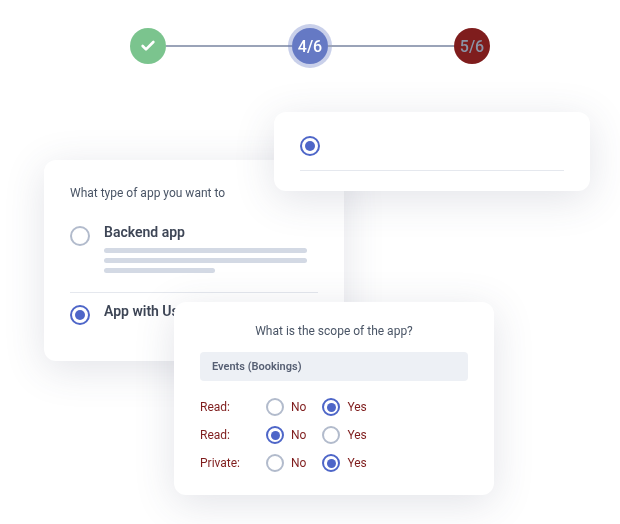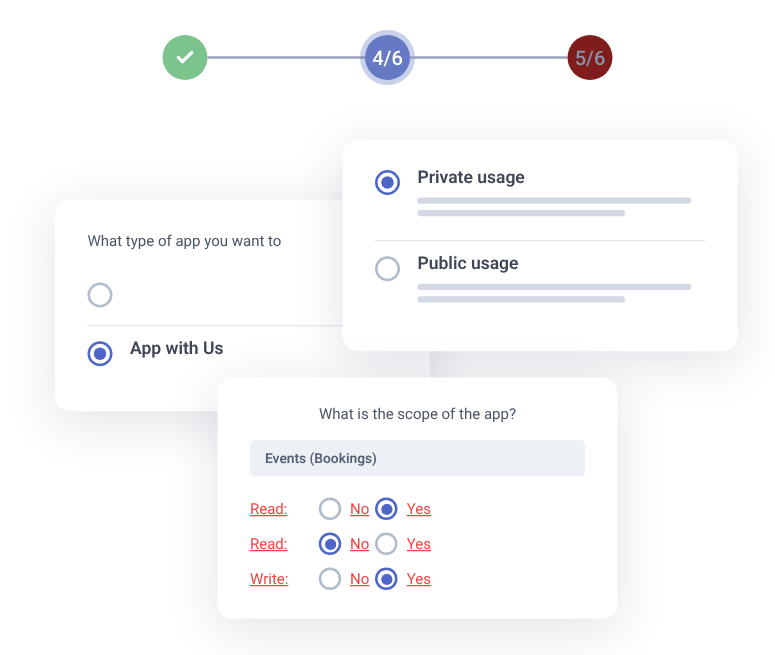--- a/index.html
+++ b/index.html
@@ -139,25 +139,24 @@
     border-radius: 4px;
     padding: 8px 12px;
     font-size: 11px;
     font-weight: 600;
     color: #565f73;
     margin-bottom: 12px;
   }
   .perm-row {
     display: flex;
     align-items: center;
-    gap: 5px;
+    gap: 16px;
     padding: 5px 0;
     font-size: 12px;
-    color: #ef4444;
-    text-decoration: underline;
+    color: #7f1d1d;
   }
   .perm-key {
     width: 50px;
   }
   .perm-opt {
     display: flex;
     align-items: center;
     gap: 7px;
   }
   .perm-radio {
@@ -193,46 +192,39 @@
   <div class="step-circle step-active">4/6</div>
   <div class="step-line"></div>
   <div class="step-circle step-upcoming">5/6</div>
 </div>
 
 <div class="card card-back">
   <div class="card-title">What type of app you want to</div>
 
   <div class="option-row with-border">
     <div class="radio"></div>
+    <div class="option-body">
+      <div class="option-label">Backend app</div>
+      <div class="skeleton-line w90"></div>
+      <div class="skeleton-line w90"></div>
+      <div class="skeleton-line w55"></div>
+    </div>
   </div>
 
   <div class="option-row">
     <div class="radio selected"></div>
     <div class="option-body">
       <div class="option-label">App with Us</div>
     </div>
   </div>
 </div>
 
 <div class="card card-mid">
   <div class="option-row with-border" style="padding-top:0">
     <div class="radio selected"></div>
-    <div class="option-body">
-      <div class="option-label">Private usage</div>
-      <div class="skeleton-line w90"></div>
-      <div class="skeleton-line w70"></div>
-    </div>
-  </div>
-  <div class="option-row">
-    <div class="radio"></div>
-    <div class="option-body">
-      <div class="option-label">Public usage</div>
-      <div class="skeleton-line w90"></div>
-      <div class="skeleton-line w70"></div>
-    </div>
   </div>
 </div>
 
 <div class="card card-front">
   <div class="card-title">What is the scope of the app?</div>
   <div class="perm-header">Events (Bookings)</div>
 
   <div class="perm-row">
     <span class="perm-key">Read:</span>
     <span class="perm-opt">
@@ -251,21 +243,21 @@
       <span class="perm-radio selected"></span>
       <span>No</span>
     </span>
     <span class="perm-opt">
       <span class="perm-radio"></span>
       <span>Yes</span>
     </span>
   </div>
 
   <div class="perm-row">
-    <span class="perm-key">Write:</span>
+    <span class="perm-key">Private:</span>
     <span class="perm-opt">
       <span class="perm-radio"></span>
       <span>No</span>
     </span>
     <span class="perm-opt">
       <span class="perm-radio selected"></span>
       <span>Yes</span>
     </span>
   </div>
 </div>

